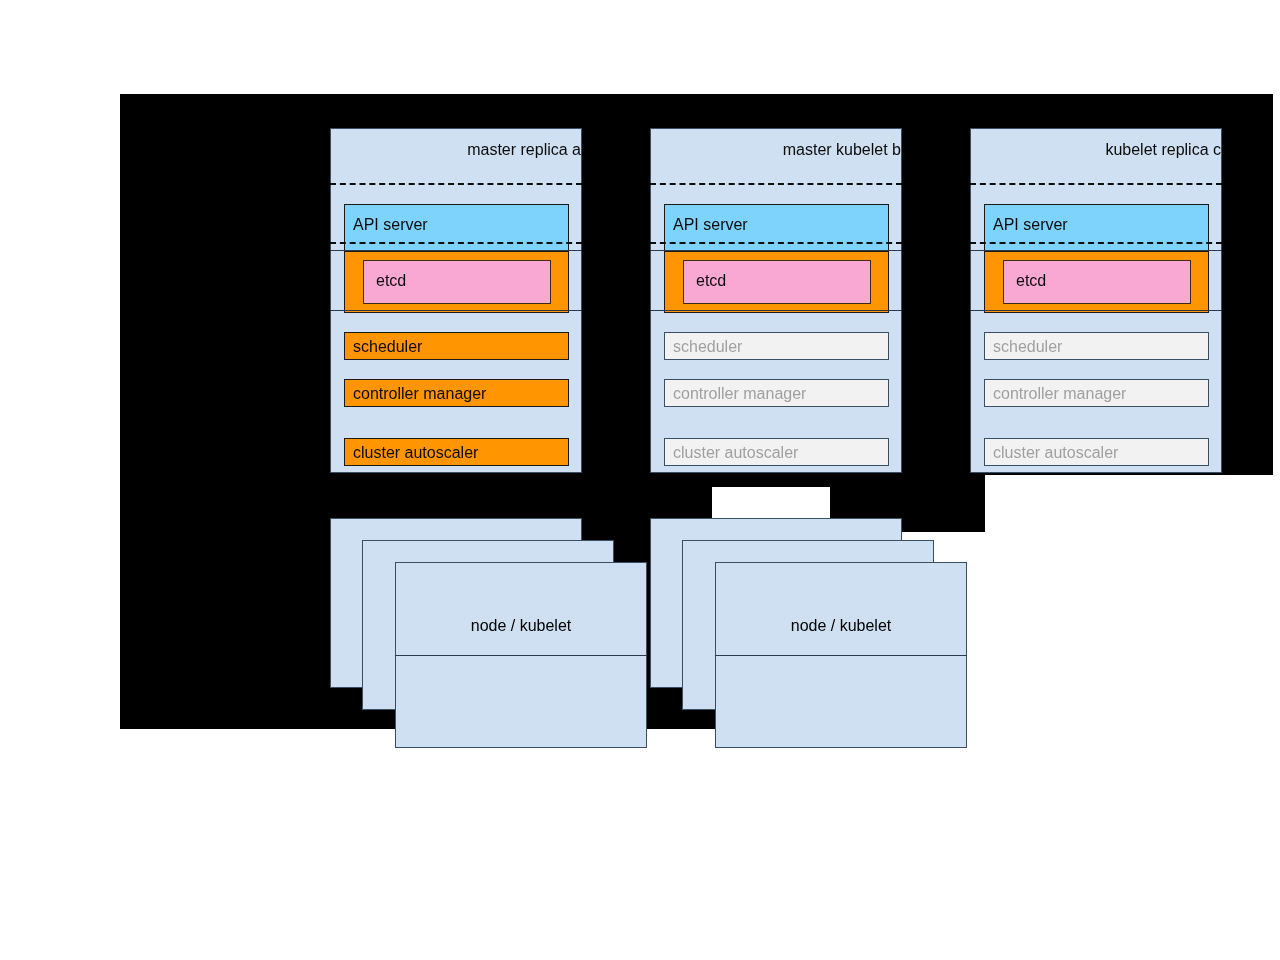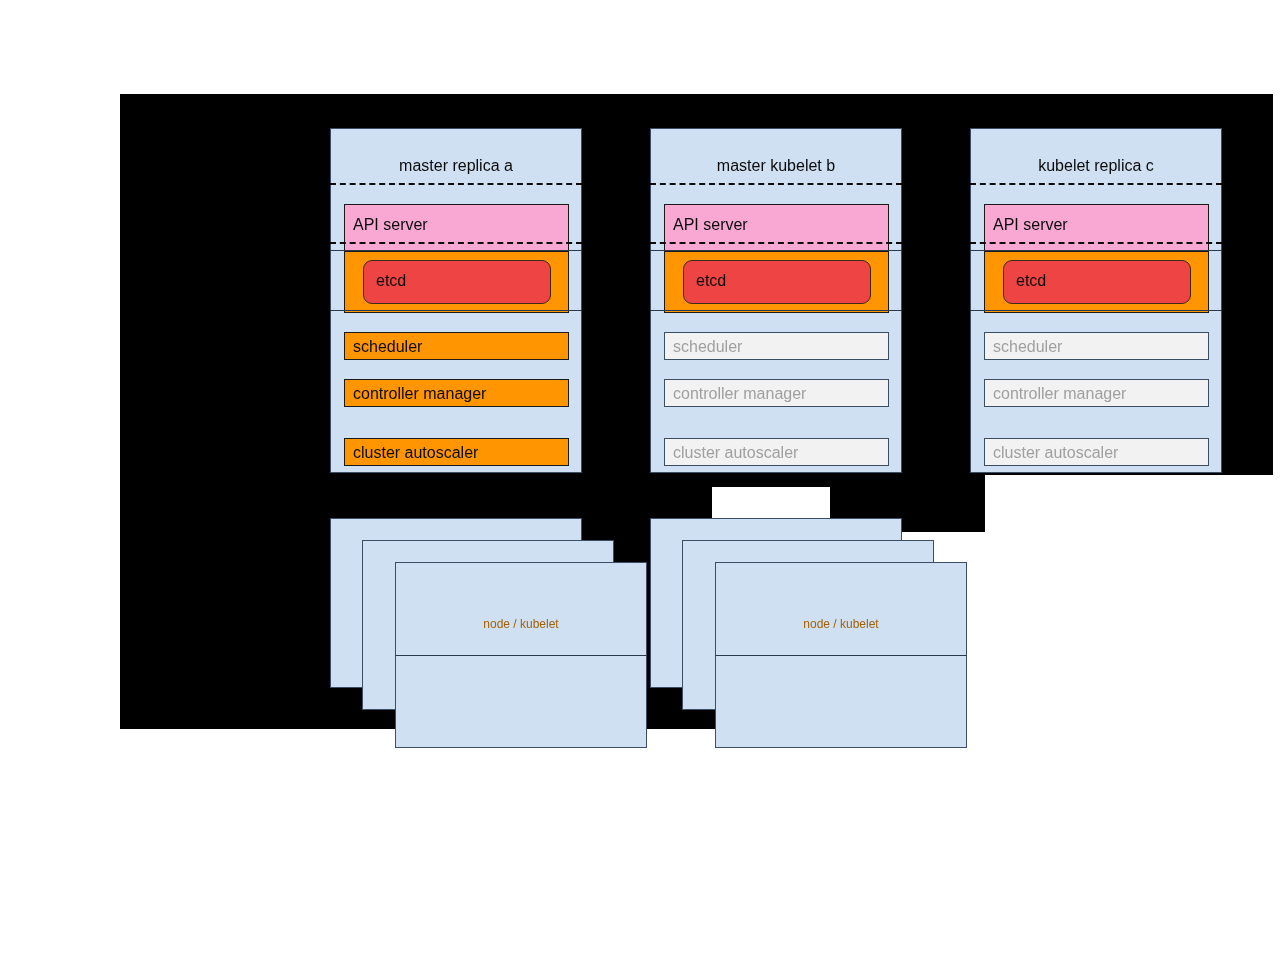--- a/index.html
+++ b/index.html
@@ -41,23 +41,23 @@
     border: 1px solid #3a4f66;
     box-sizing: border-box;
   }
   #replica-a { left: 330px; }
   #replica-b { left: 650px; }
   #replica-c { left: 970px; }
 
   .replica-title {
     position: absolute;
     left: 0;
-    top: 28px;
+    top: 12px;
     width: 100%;
-    text-align: center;
+    text-align: right;
     font-size: 16px;
     color: #0c0c0c;
   }
 
   
   .dash-line {
     position: absolute;
     left: -1px;
     width: calc(100% + 2px);
     border-top: 2px dashed #0d0d0d;
@@ -76,21 +76,21 @@
   .solid-a { top: 121px; }
   .solid-b { top: 181px; }
 
   
   .apiserver-box {
     position: absolute;
     left: 13px;
     top: 75px;
     width: 225px;
     height: 47px;
-    background: #f9a8d4;
+    background: #7dd3fc;
     border: 1px solid #1a1a1a;
     box-sizing: border-box;
   }
   .apiserver-label {
     position: absolute;
     left: 8px;
     top: 11px;
     font-size: 16px;
     color: #0c0c0c;
   }
@@ -104,23 +104,23 @@
     background: #ff9500;
     border: 1px solid #1a1a1a;
     box-sizing: border-box;
   }
   .etcd-box {
     position: absolute;
     left: 18px;
     top: 8px;
     width: 188px;
     height: 44px;
-    background: #ef4444;
+    background: #f9a8d4;
     border: 1px solid #3d2b1a;
-    border-radius: 9px;
+    border-radius: 0;
     box-sizing: border-box;
     padding-left: 36px;
   }
   .etcd-label {
     position: absolute;
     left: 12px;
     top: 11px;
     font-size: 16px;
     color: #0c0c0c;
   }
@@ -165,22 +165,22 @@
   .node-back-2 { left: 0px;  top: 0px;  width: 252px; height: 170px; }
   .node-back-1 { left: 32px; top: 22px; width: 252px; height: 170px; }
   .node-front  { left: 65px; top: 44px; width: 252px; height: 186px; }
 
   .node-label {
     position: absolute;
     left: 0;
     top: 54px;
     width: 100%;
     text-align: center;
-    font-size: 12px;
-    color: #a16207;
+    font-size: 16px;
+    color: #000000;
   }
 
   .node-divider {
     position: absolute;
     left: -1px;
     width: calc(100% + 2px);
     border-top: 1px solid #2b3b4d;
     height: 0;
     top: 92px;
   }

